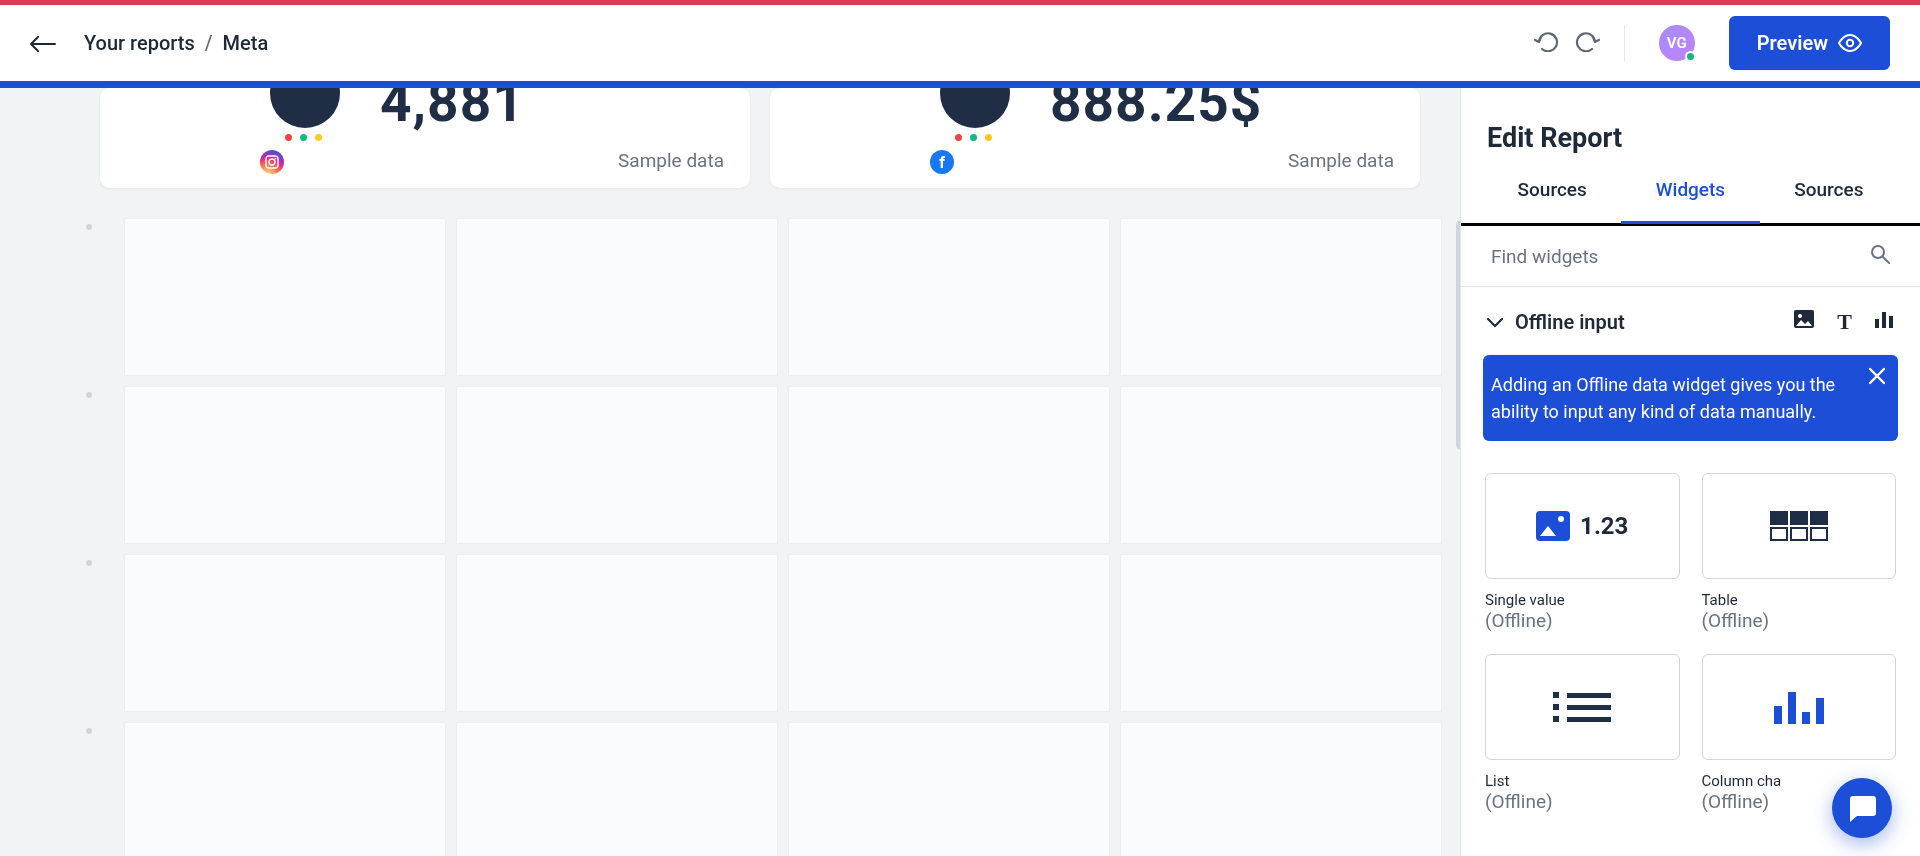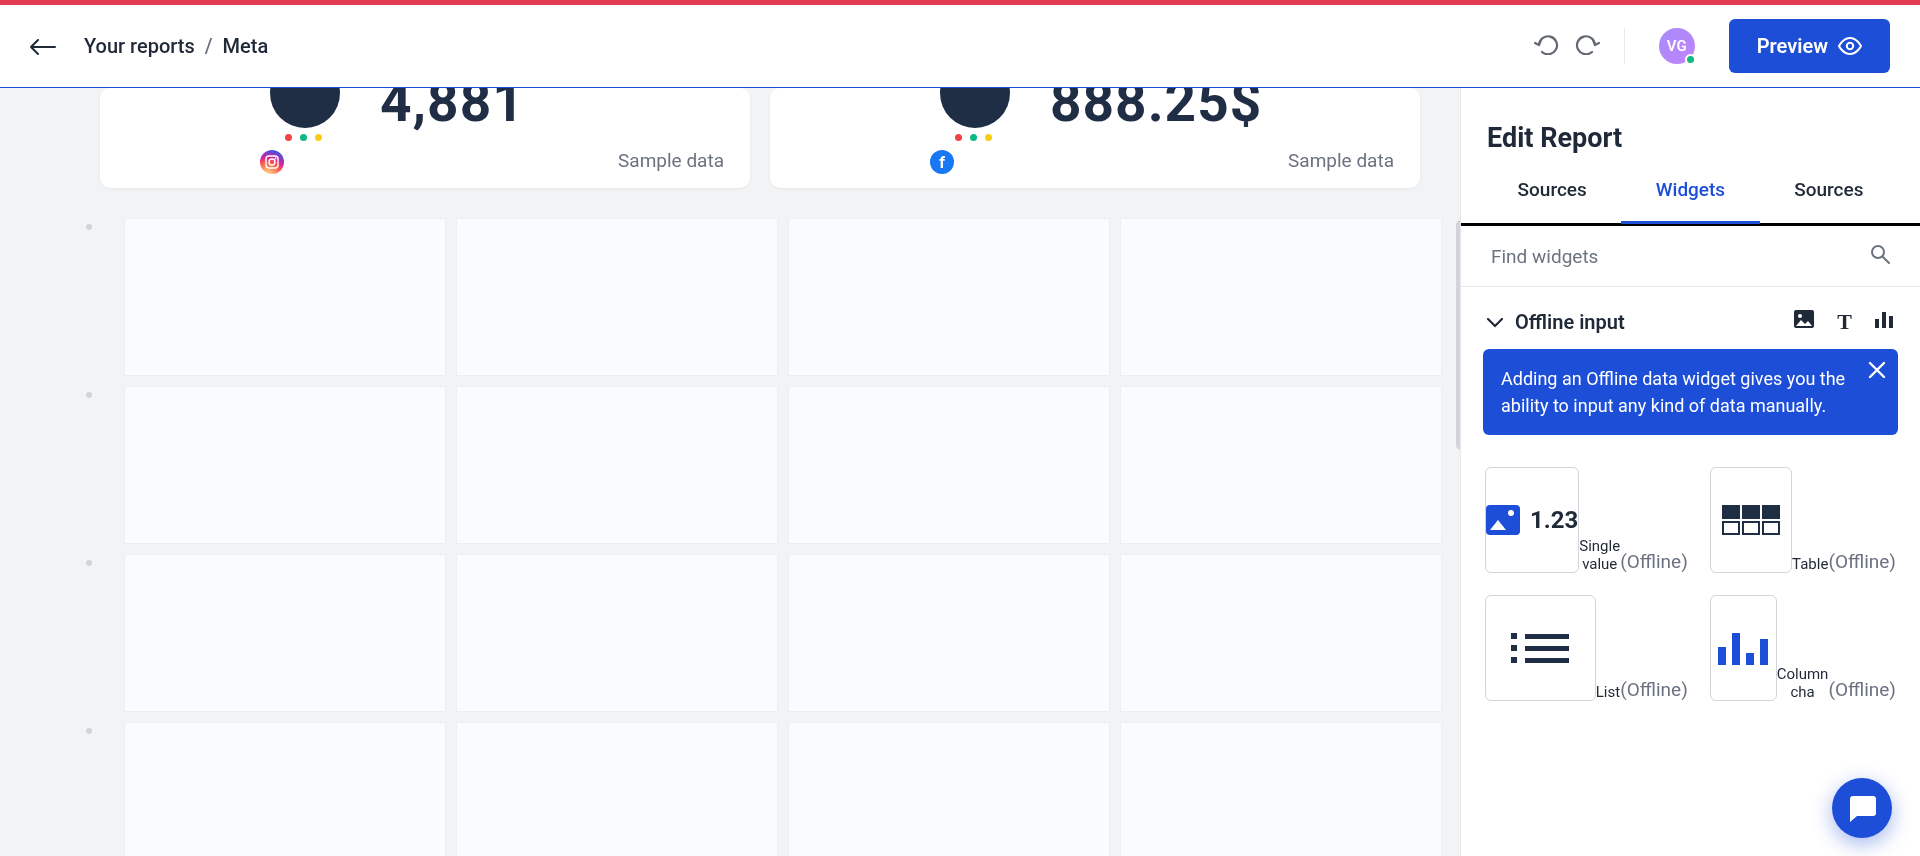--- a/index.html
+++ b/index.html
@@ -1,18 +1,18 @@
 <!DOCTYPE html>
 <html><head>
 <meta charset="utf-8">
 <style>
   * { box-sizing: border-box; margin: 0; padding: 0; font-family: -apple-system, BlinkMacSystemFont, "Segoe UI", Roboto, Helvetica, Arial, sans-serif; }
   body { background: #f2f3f5; width: 1920px; height: 856px; overflow: hidden; position: relative; }
   .accent-bar { position: absolute; top:0; left:0; right:0; height:5px; background:#e23a53; }
-  .topbar { position:absolute; top:5px; left:0; right:0; height:83px; background:#fff; border-bottom:1px solid #1d4ed8; display:flex; align-items:center; padding:0 30px; }
+  .topbar { position:absolute; top:5px; left:0; right:0; height:83px; background:#fff; border-bottom:7px solid #1d4ed8; display:flex; align-items:center; padding:0 30px; }
   .back-arrow { font-size:26px; color:#1f2937; cursor:pointer; margin-right:28px; }
   .breadcrumb { display:flex; align-items:center; font-size:20px; color:#1f2937; font-weight:500; gap:10px; }
   .breadcrumb .sep { color:#6b7280; }
   .top-right { margin-left:auto; display:flex; align-items:center; gap:14px; }
   .undo-svg, .redo-svg { cursor:pointer; opacity:.7; }
   .divider-v { width:1px; height:36px; background:#e5e7eb; margin:0 10px; }
   .avatar { width:36px; height:36px; border-radius:50%; background:linear-gradient(135deg,#a78bfa,#c084fc); color:#fff; font-weight:600; font-size:15px; display:flex; align-items:center; justify-content:center; position:relative; margin-right:20px; margin-left:10px;}
   .avatar .status-dot{ position:absolute; bottom:-1px; right:-1px; width:11px; height:11px; border-radius:50%; background:#10b981; border:2px solid #fff; }
   .btn { height:54px; padding:0 26px; border-radius:6px; font-size:20px; font-weight:600; display:flex; align-items:center; gap:10px; cursor:pointer; border:2px solid transparent; }
   .btn-outline { color:#1d4ed8; border-color:#1d4ed8; background:#fff; }
@@ -44,24 +44,24 @@
   .tab.active { color:#1d4ed8; border-bottom:3px solid #1d4ed8; margin-bottom:-1px; }
   .search-row { display:flex; align-items:center; padding:18px 4px; border-bottom:1px solid #e5e7eb; margin:0 -22px; padding:18px 30px; }
   .search-row input { flex:1; border:none; outline:none; font-size:19px; color:#0f766e; }
   .search-row input::placeholder { color:#6b7280; }
   .search-icon { color:#6b7280; }
   .section-head { display:flex; align-items:center; gap:12px; padding:22px 4px 10px 4px; }
   .chev { color:#1f2937; }
   .section-title { font-size:20px; font-weight:600; color:#1f2937; }
   .section-icons { margin-left:auto; display:flex; gap:22px; color:#1f2937; }
   .section-icons .si { cursor:pointer; }
-  .info-banner { background:#1d4ed8; color:#fff; border-radius:6px; padding:16px 42px 16px 18px; font-size:18px; line-height:1.5; position:relative; margin-top:4px; }
+  .info-banner { background:#1d4ed8; color:#fff; border-radius:6px; padding:16px 42px 16px 8px; font-size:18px; line-height:1.5; position:relative; margin-top:10px; }
   .info-banner .close-x { position:absolute; top:10px; right:12px; cursor:pointer; color:#fff; }
   .widget-grid { display:grid; grid-template-columns:1fr 1fr; gap:22px 22px; margin-top:32px; padding:0 2px; }
-  .widget-tile { display:flex; flex-direction:row; align-items:flex-end; }
+  .widget-tile { display:flex; flex-direction:column; align-items:flex-start; }
   .widget-box { width:100%; height:106px; border:1px solid #d1d5db; border-radius:6px; display:flex; align-items:center; justify-content:center; cursor:pointer; background:#fff; }
   .widget-label { margin-top:12px; font-size:15px; color:#1f2937; text-align:center; }
   .widget-sub { font-size:19px; color:#6b7280; text-align:center; }
   .sv { display:flex; align-items:center; gap:10px; }
   .sv .img-ic { width:34px; height:30px; background:#1d4ed8; border-radius:4px; position:relative; }
   .sv .img-ic::after { content:""; position:absolute; bottom:4px; left:4px; right:4px; height:10px; background:linear-gradient(-45deg,transparent 45%, #fff 45%, #fff 55%, transparent 55%), linear-gradient(45deg,transparent 45%, #fff 45%, #fff 55%, transparent 55%); background-size:50% 100%; background-position:left,right; background-repeat:no-repeat; opacity:0; }
   .sv .img-ic .tri{ position:absolute; bottom:5px; left:4px; width:0;height:0; border-left:8px solid transparent; border-right:8px solid transparent; border-bottom:10px solid #fff;}
   .sv .img-ic .sun{ position:absolute; top:5px; right:6px; width:6px;height:6px;border-radius:50%;background:#fff;}
   .sv .num { font-size:24px; font-weight:700; color:#1f2937; }
   .table-ic { display:grid; grid-template-columns:repeat(3,18px); grid-template-rows:14px 14px; gap:2px; }

